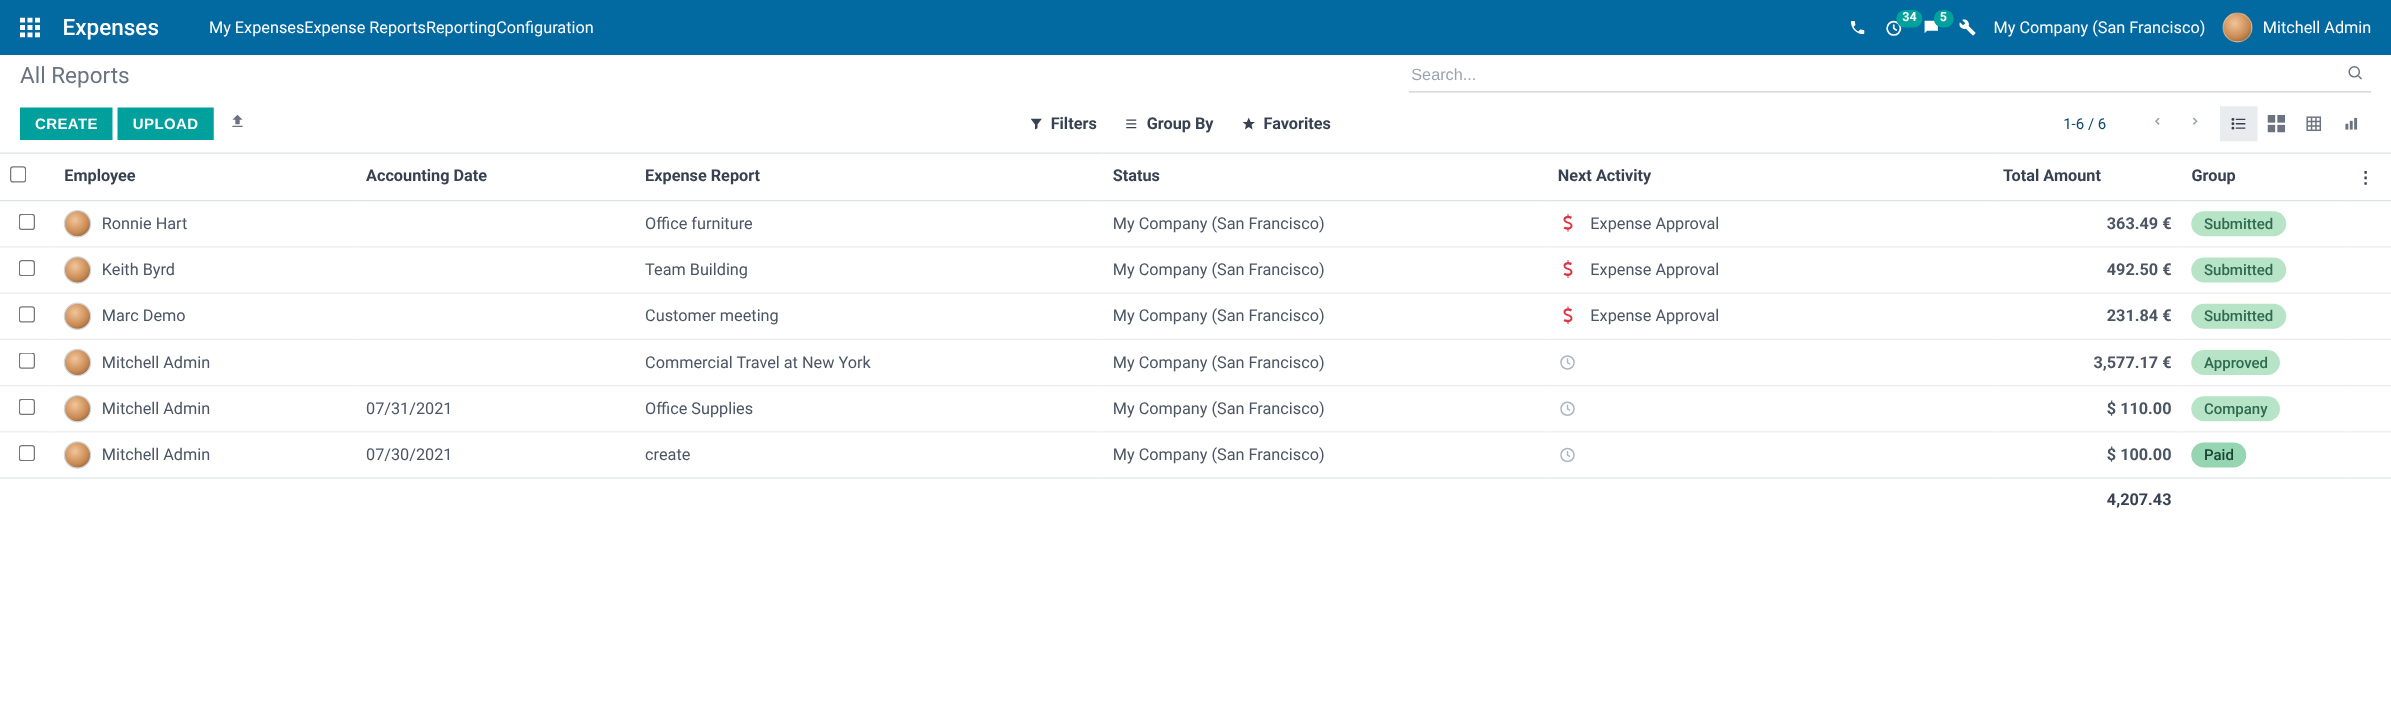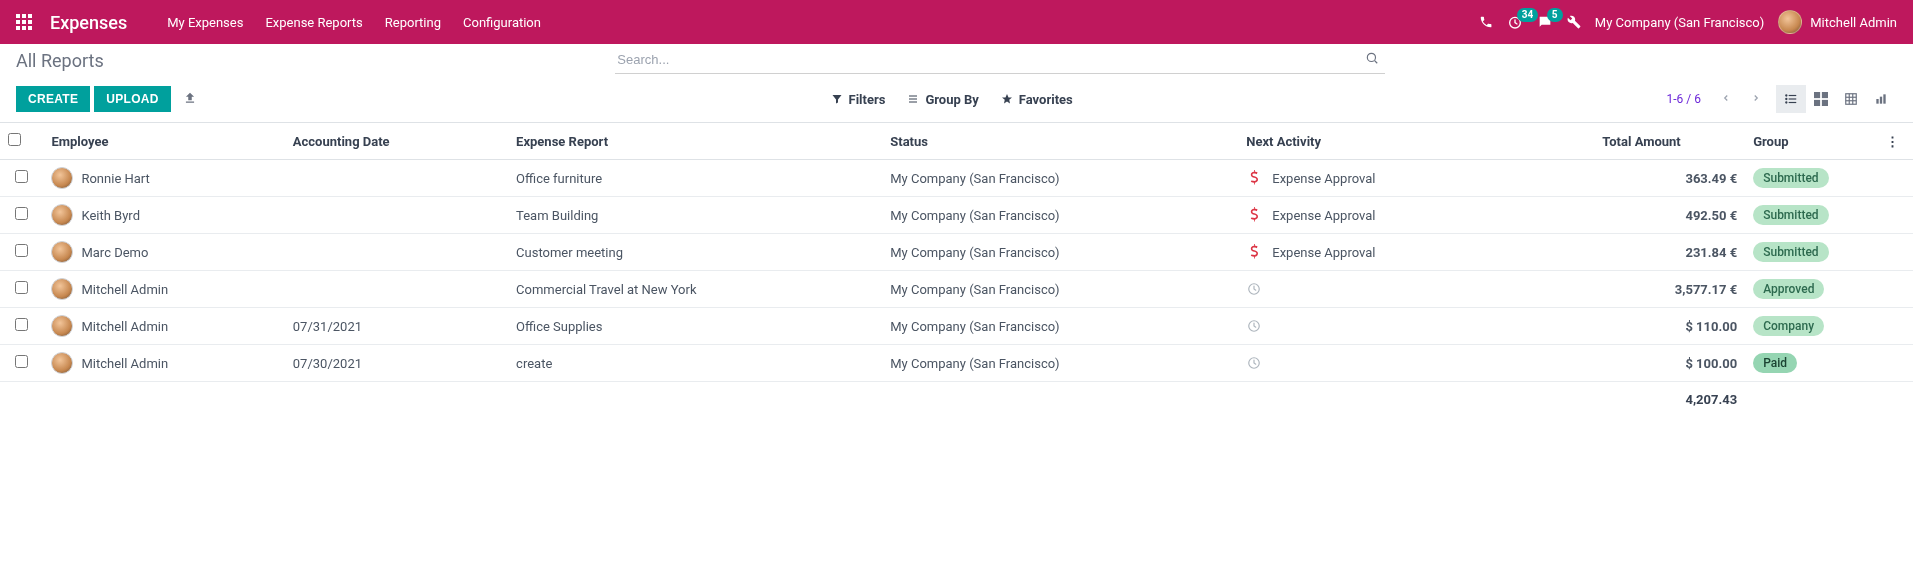--- a/index.html
+++ b/index.html
@@ -5,35 +5,35 @@
   * { box-sizing: border-box; margin: 0; padding: 0; }
   body {
     font-family: -apple-system, BlinkMacSystemFont, "Segoe UI", Roboto, "Helvetica Neue", Arial, sans-serif;
     font-size: 13px;
     color: #374151;
     background: #fff;
     width: 1913px;
   }
   
   .topnav {
-    background: #be185d;
+    background: #0369a1;
     color: #fff;
     height: 44px;
     display: flex;
     align-items: center;
     padding: 0 16px;
   }
   .topnav .apps-icon { margin-right: 18px; display:flex; align-items:center; cursor:pointer;}
   .topnav .brand {
     font-size: 18px;
     font-weight: 500;
     margin-right: 40px;
     color:#fff;
   }
-  .topnav .menu { display:flex; gap: 22px; }
+  .topnav .menu { display:flex; }
   .topnav .menu a {
     color: #fff;
     text-decoration: none;
     font-size: 13px;
     cursor:pointer;
   }
   .topnav .spacer { flex: 1; }
   .topnav .right { display:flex; align-items:center; gap: 14px;}
   .topnav .right .icon-btn { cursor:pointer; display:flex; align-items:flex-start; position:relative;text-decoration:underline;}
   .badge-pill {
@@ -52,21 +52,21 @@
   .control-panel {
     padding: 2px 16px 0 16px;
   }
   .cp-row1 { display:flex; align-items:center; }
   .breadcrumb-title {
     font-size: 18px;
     color: #6b7280;
     font-weight: 400;
   }
   .search-wrap {
-    flex:1; display:flex; justify-content:center;
+    flex:1; display:flex; justify-content:flex-end;
   }
   .search-box {
     width: 770px;
     border:none;
     border-bottom: 1px solid #d0d0d0;
     display:flex; align-items:center;
     height: 28px;
   }
   .search-box input {
     flex:1; border:none; outline:none; font-size:13px; padding: 4px 2px;
@@ -89,21 +89,21 @@
     display:flex; align-items:center; gap: 22px;
     padding-left: 40px;
   }
   .tool-link { color:#374151; font-size:13px; cursor:pointer; display:flex; align-items:center; gap:6px;font-weight:bold;}
   .tool-link svg { flex-shrink:0; }
 
   .toolbar-right {
     margin-left: auto;
     display:flex; align-items:center; gap:8px;
   }
-  .pager { font-size:12px; color:#6d28d9; margin-right:6px;}
+  .pager { font-size:12px; color:#0c4a6e; margin-right:22px;}
   .nav-arrow { color:#9ca3af; cursor:pointer; padding:4px 6px;}
   .view-switch { display:flex; border:1px solid transparent;}
   .view-btn {
     width:30px; height:28px; display:flex; align-items:center; justify-content:center;
     cursor:pointer; color:#6b7280;
   }
   .view-btn.active { background:#e9ecef; }
 
   
   .table-wrap { width:100%; }

